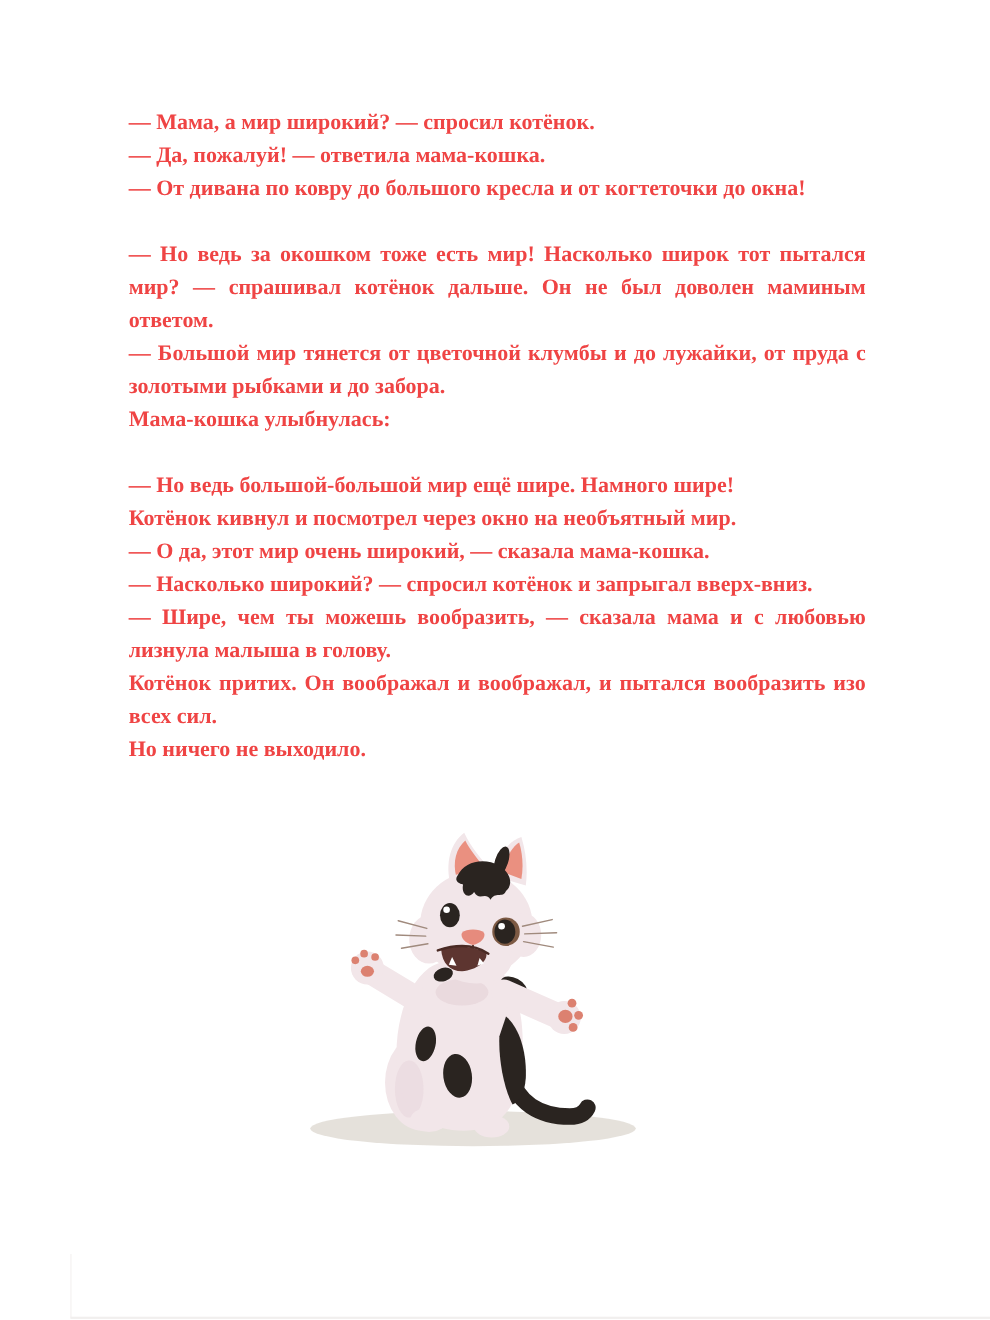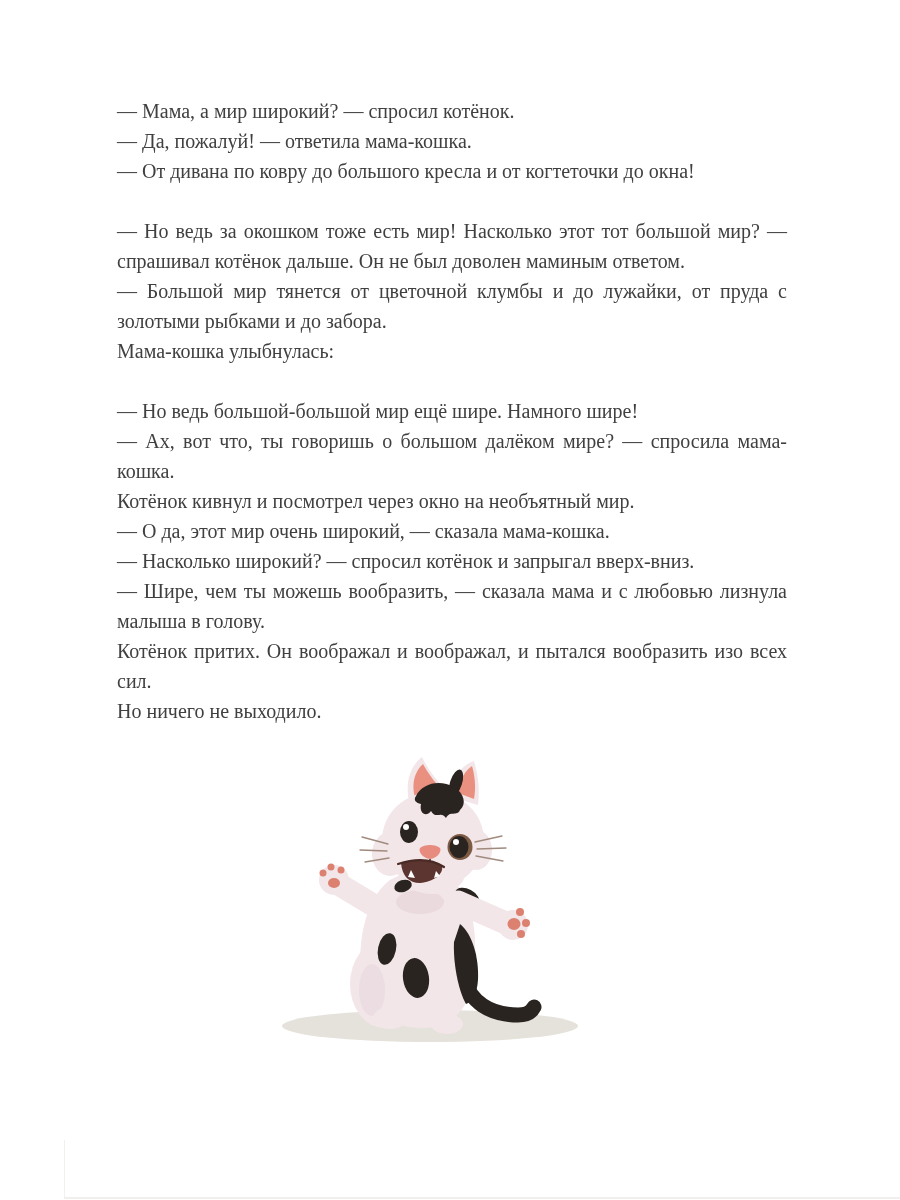--- a/index.html
+++ b/index.html
@@ -31,34 +31,33 @@
   .edge-left{
     position:absolute;left:64px;top:1140px;width:1px;height:58px;
     background:#f3f1f0;
   }
 </style>
 </head>
 <body style="background: rgb(255, 255, 255);">
 
 <div class="page">
 
-  <div id="story" style="color: #404040;">
+  <div id="story" style="color: #ef4444; font-weight: bold;">
       <div class="pgroup">
         <p>— Мама, а мир широкий? — спросил котёнок.</p>
         <p>— Да, пожалуй! — ответила мама-кошка.</p>
         <p>— От дивана по ковру до большого кресла и от когтеточки до окна!</p>
       </div>
       <div class="pgroup">
-        <p>— Но ведь за окошком тоже есть мир! Насколько этот тот большой мир? — спрашивал котёнок дальше. Он не был доволен маминым ответом.</p>
+        <p>— Но ведь за окошком тоже есть мир! Насколько широк тот пытался мир? — спрашивал котёнок дальше. Он не был доволен маминым ответом.</p>
         <p>— Большой мир тянется от цветочной клумбы и до лужайки, от пруда с золотыми рыбками и до забора.</p>
         <p>Мама-кошка улыбнулась:</p>
       </div>
       <div class="pgroup">
         <p>— Но ведь большой-большой мир ещё шире. Намного шире!</p>
-        <p>— Ах, вот что, ты говоришь о большом далёком мире? — спросила мама-кошка.</p>
         <p>Котёнок кивнул и посмотрел через окно на необъятный мир.</p>
         <p>— О да, этот мир очень широкий, — сказала мама-кошка.</p>
         <p>— Насколько широкий? — спросил котёнок и запрыгал вверх-вниз.</p>
         <p>— Шире, чем ты можешь вообразить, — сказала мама и с любовью лизнула малыша в голову.</p>
         <p>Котёнок притих. Он воображал и воображал, и пытался вообразить изо всех сил.</p>
         <p>Но ничего не выходило.</p>
       </div>
     </div>
 
   <svg class="kitten-svg" viewBox="0 0 310 300" xmlns="http://www.w3.org/2000/svg">

